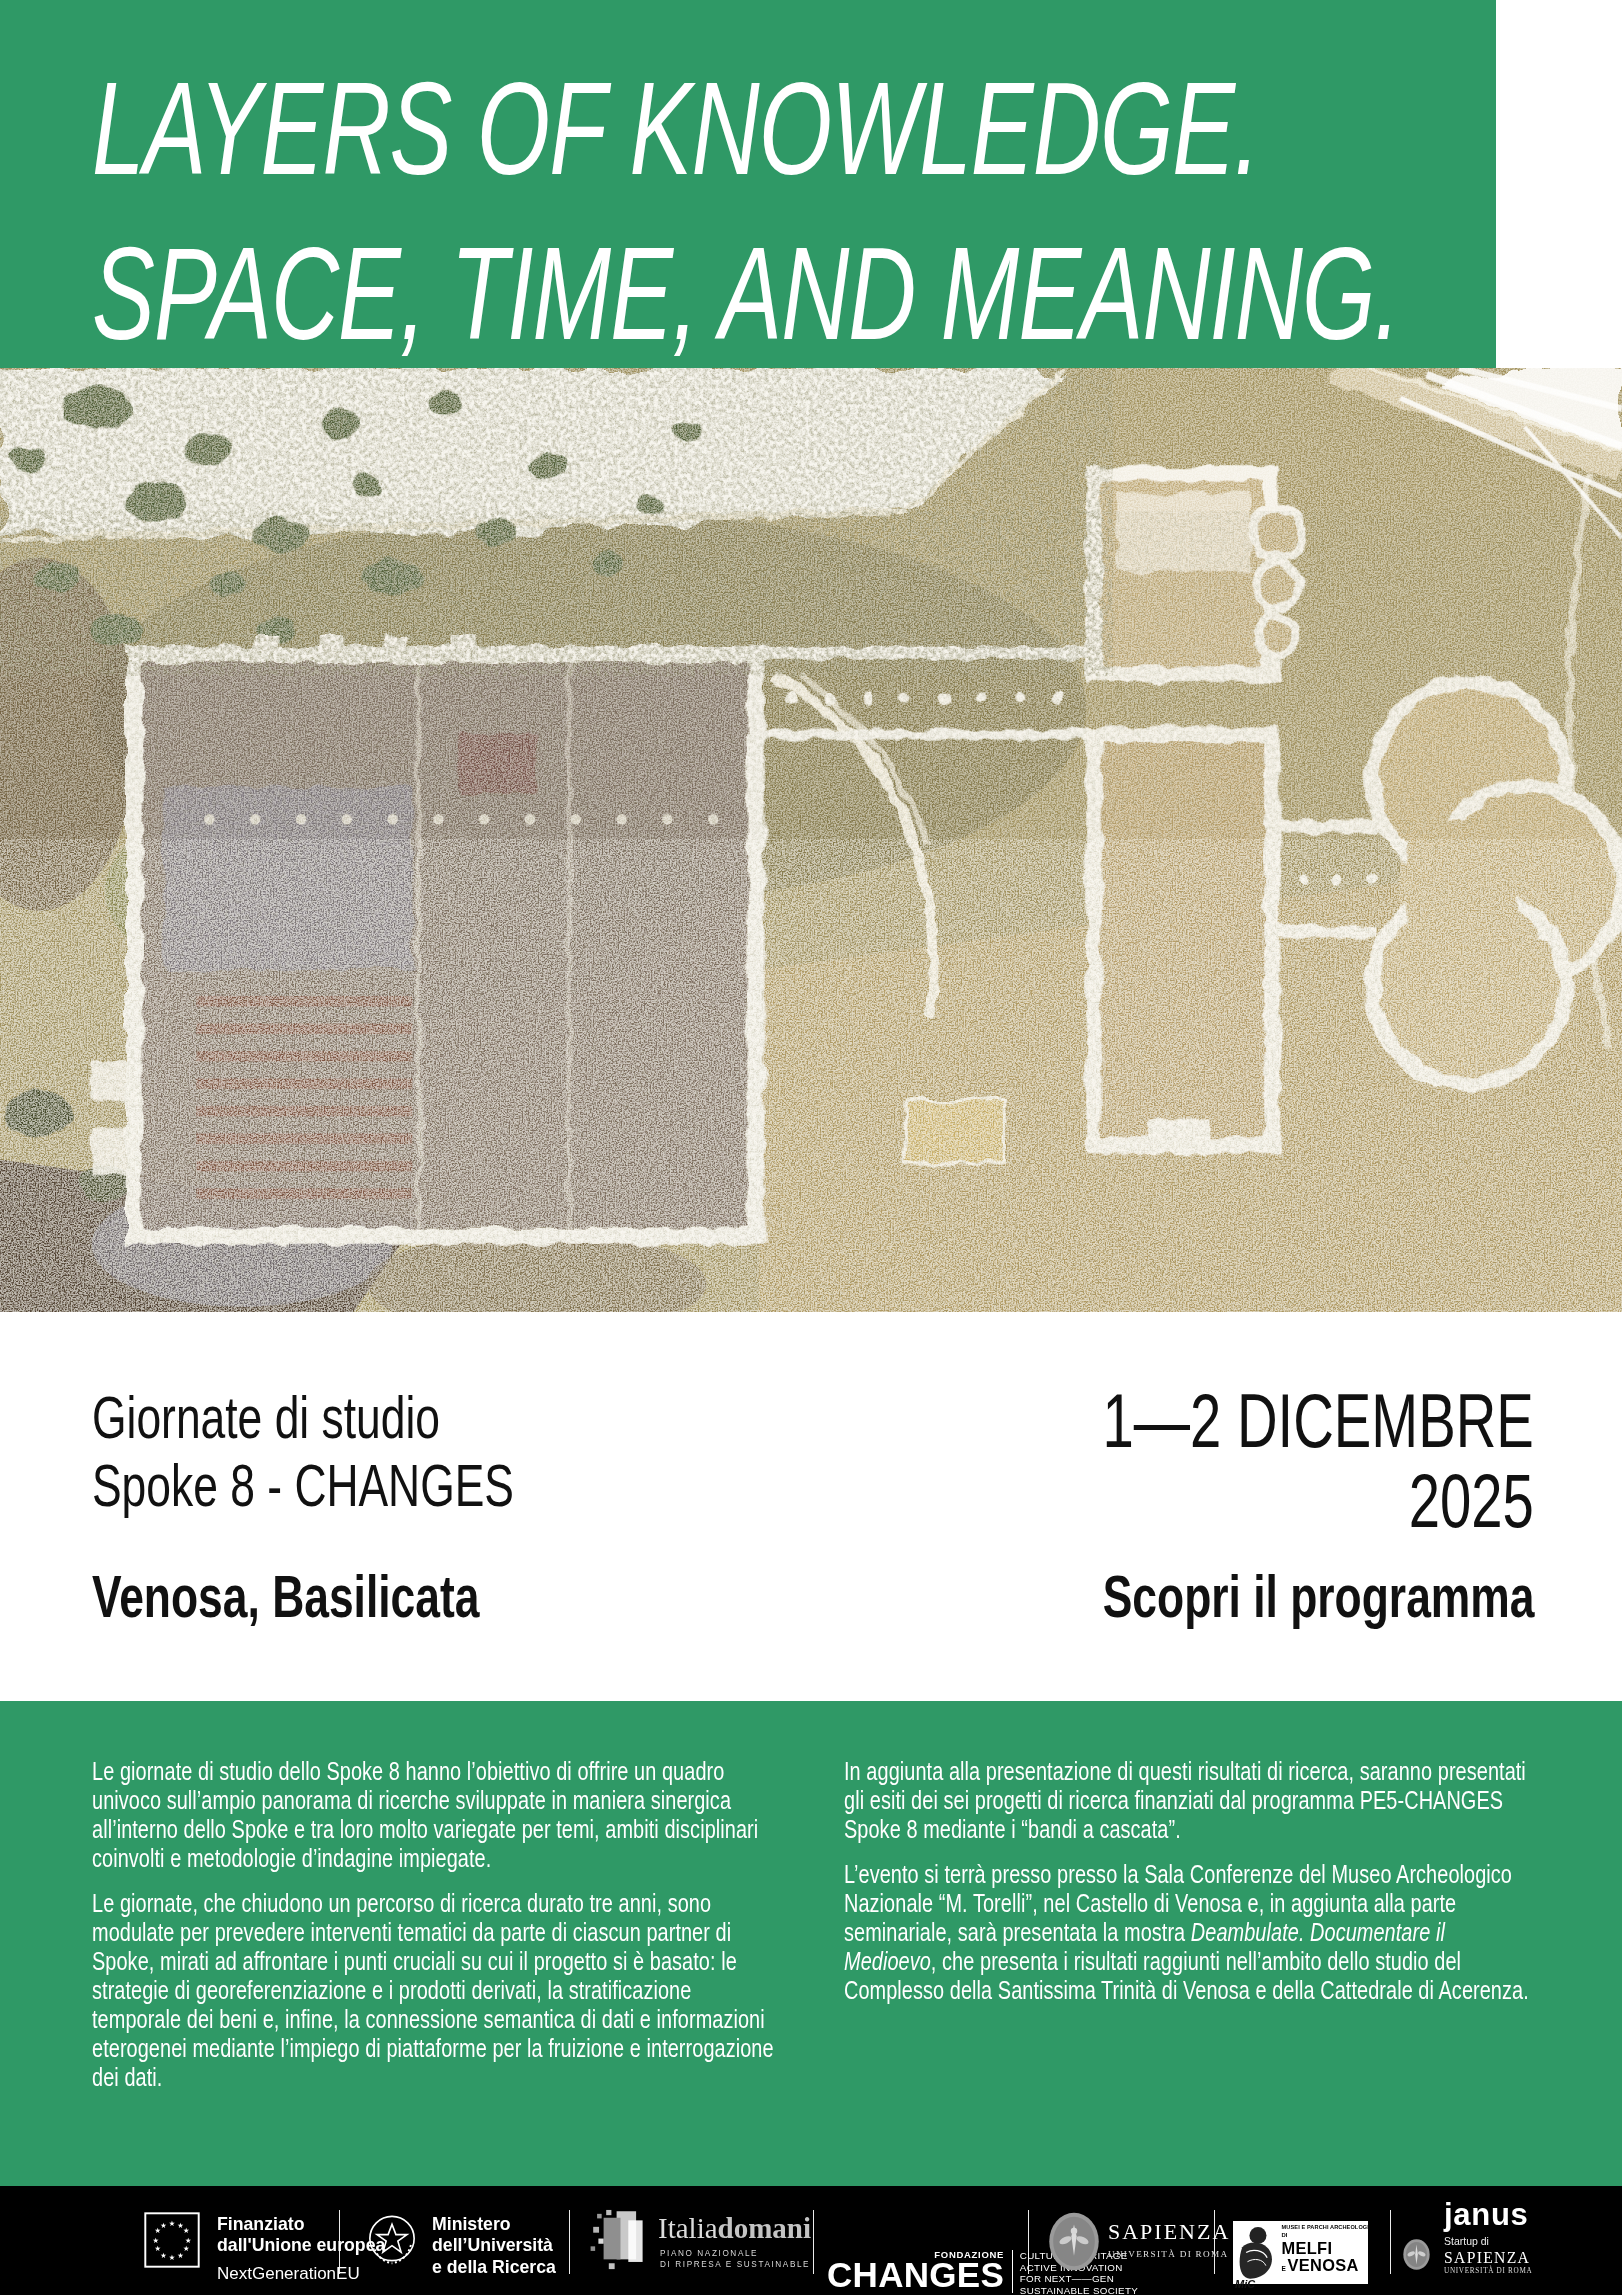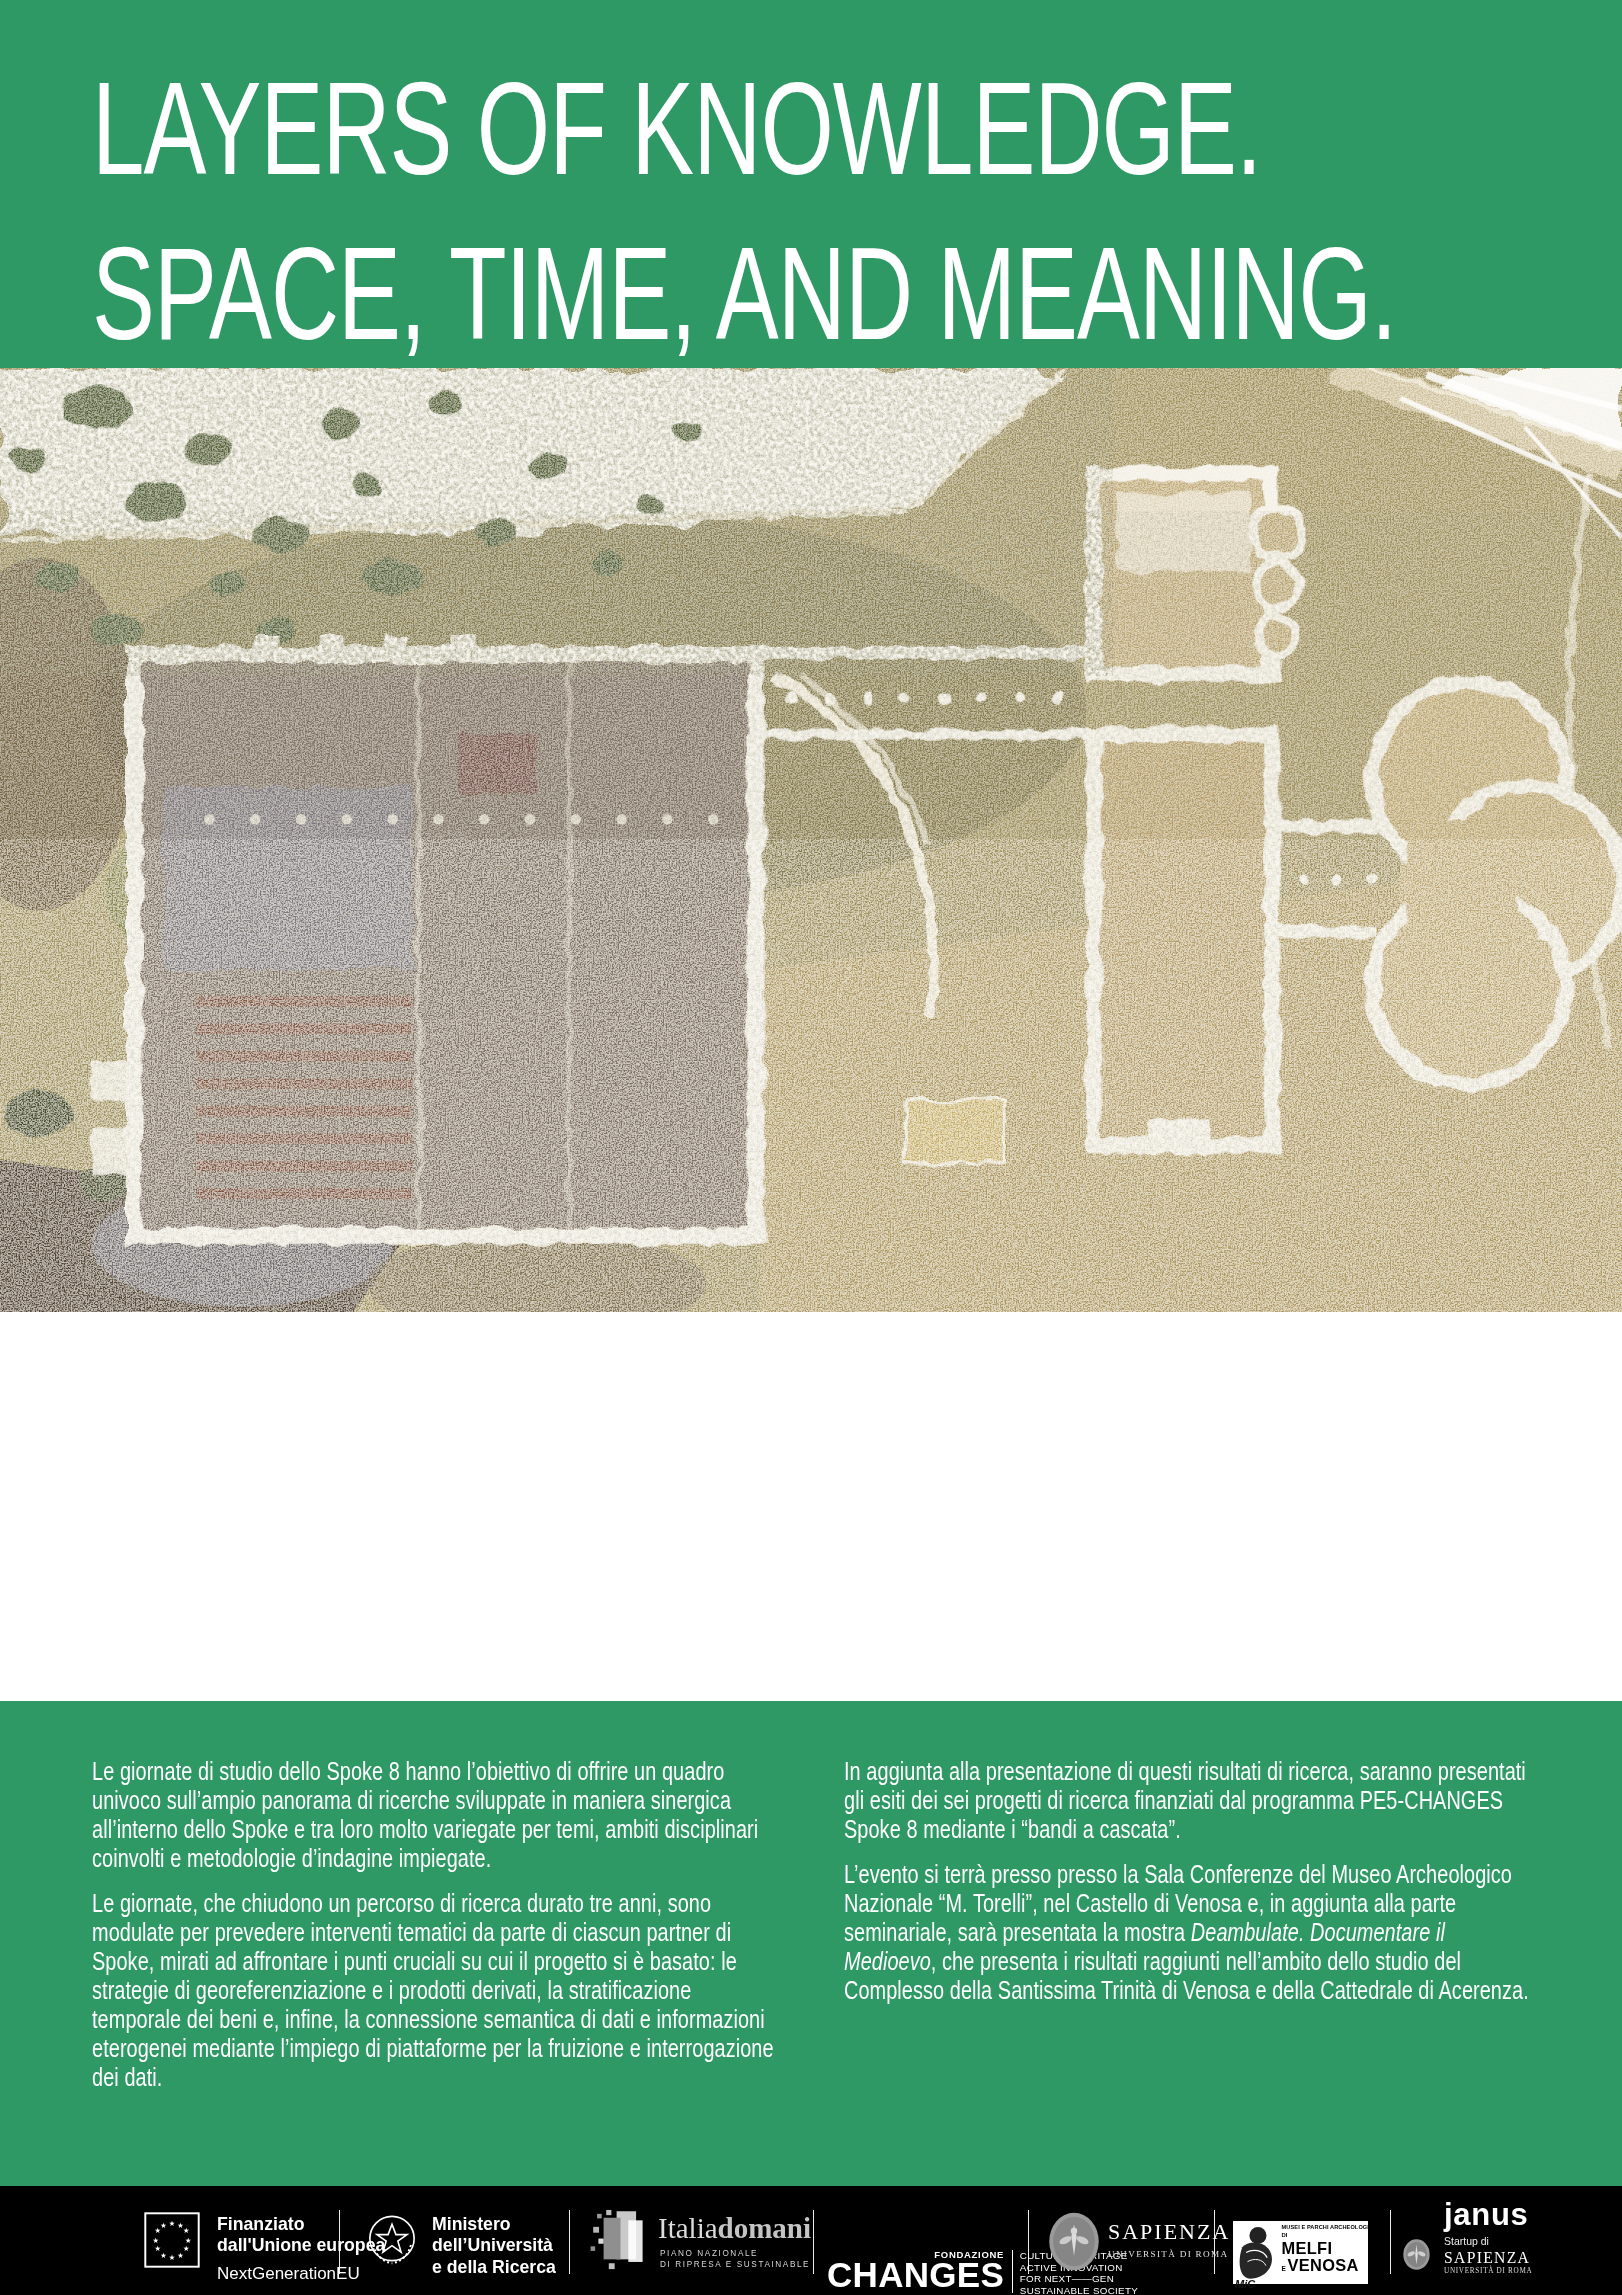--- a/index.html
+++ b/index.html
@@ -1,19 +1,19 @@
 <!DOCTYPE html>
 <html style="font-size:10.5px"><head>
 <meta charset="utf-8">
 <style>
   html,body{margin:0;padding:0;background:#ffffff;}
   .poster{position:relative;width:1622px;height:2295px;background:#ffffff;overflow:hidden;
           font-family:"Liberation Sans", sans-serif;}
   
-  .hero{position:absolute;left:0;top:0;width:1622px;height:368px;background:#2F9966;}
+  .hero{position:absolute;left:0;top:0;width:1496px;height:368px;background:#2F9966;font-style:italic;}
   .title{position:absolute;left:92px;top:46px;margin:0;color:#ffffff;font-weight:400;
          font-size:131px;line-height:165px;letter-spacing:-1.3px;}
   .title .line{display:block;white-space:nowrap;transform:scaleX(0.72);transform-origin:0 50%;}
   
   .photo{position:absolute;left:0;top:368px;width:1622px;height:944px;overflow:hidden;background:#a4945f;}
   .photo svg{display:block;width:100%;height:100%;}
   
   .info{position:absolute;left:0;top:1313px;width:1622px;height:389px;background:#ffffff;color:#111111;}
   .cx{transform:scaleX(0.74);transform-origin:0 0;white-space:nowrap;display:block;}
   .cxr{transform:scaleX(0.74);transform-origin:100% 0;white-space:nowrap;display:block;}
@@ -233,20 +233,36 @@
 
       <rect x="1385" y="1120" width="150" height="95" fill="#cdb269" stroke="#efe9d8" stroke-width="5" filter="url(#frough2)"></rect>
 
       <rect x="0" y="0" width="1700" height="470" filter="url(#fspeckd)" opacity="0.5"></rect>
       <rect x="0" y="220" width="2479" height="1223" filter="url(#fspeckd)" opacity="0.22"></rect>
       <rect x="0" y="0" width="2479" height="1443" filter="url(#fspeckw)" opacity="0.5"></rect>
       <rect x="0" y="720" width="2479" height="723" filter="url(#fspeckw)" opacity="0.28"></rect>
     </svg>
   </div>
 
+  <section class="info">
+    <div class="series">
+      <span class="cx">Giornate di studio</span>
+      <span class="cx">Spoke 8 - CHANGES</span>
+    </div>
+    <div class="location">
+      <span class="cx">Venosa, Basilicata</span>
+    </div>
+    <div class="dates">
+      <span class="cxr">1—2 DICEMBRE</span>
+      <span class="cxr">2025</span>
+    </div>
+    <div class="cta">
+      <span class="cxr">Scopri il programma</span>
+    </div>
+  </section>
 
   <section class="desc">
     <div class="col col-left">
       <div class="colinner">
         <p>Le giornate di studio dello Spoke 8 hanno l’obiettivo di offrire un quadro univoco sull’ampio panorama di ricerche sviluppate in maniera sinergica all’interno dello Spoke e tra loro molto variegate per temi, ambiti disciplinari coinvolti e metodologie d’indagine impiegate.</p>
         <p>Le giornate, che chiudono un percorso di ricerca durato tre anni, sono modulate per prevedere interventi tematici da parte di ciascun partner di Spoke, mirati ad affrontare i punti cruciali su cui il progetto si è basato: le strategie di georeferenziazione e i prodotti derivati, la stratificazione temporale dei beni e, infine, la connessione semantica di dati e informazioni eterogenei mediante l’impiego di piattaforme per la fruizione e interrogazione dei dati.</p>
       </div>
     </div>
     <div class="col col-right">
       <div class="colinner">

